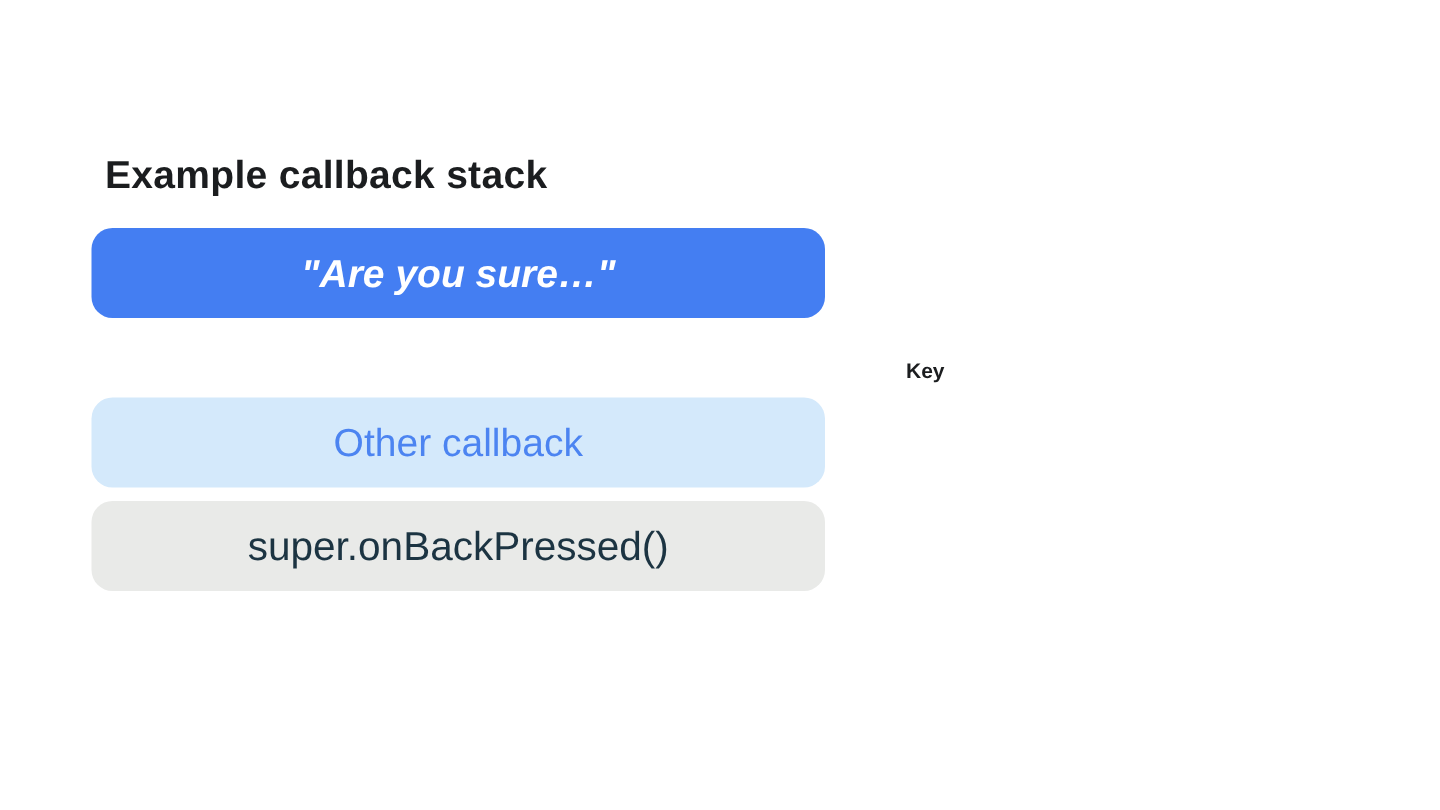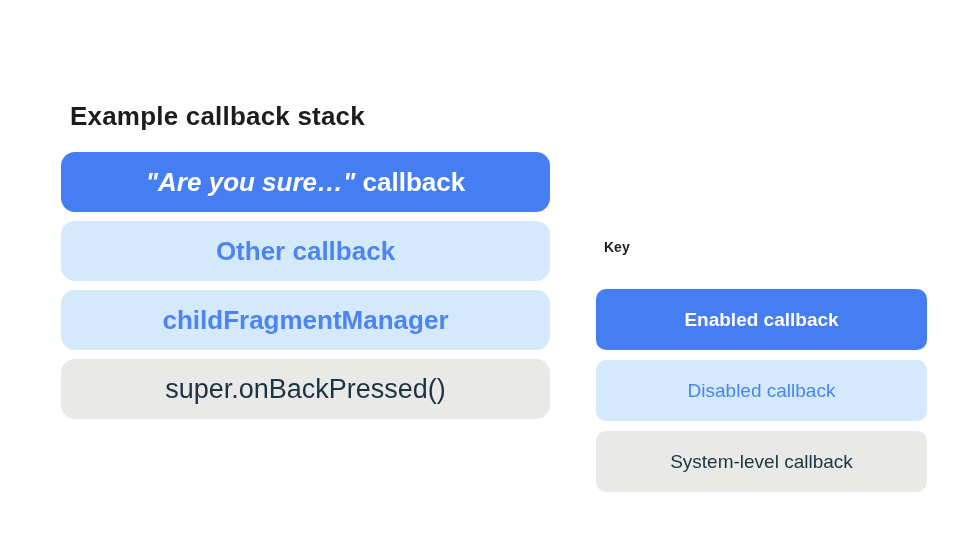--- a/index.html
+++ b/index.html
@@ -49,21 +49,22 @@
     white-space:pre;
   }
   .bar.enabled{
     background:var(--enabled-bg);
     color:var(--enabled-text);
     font-weight:700;
   }
   .bar.disabled{
     background:var(--disabled-bg);
     color:var(--disabled-text);
-    font-weight:700;
+    font-weight:400;
+    margin-top:44px;
   }
   .bar.system{
     background:var(--system-bg);
     color:var(--system-text);
     font-weight:400;
     font-size:27px;
     text-align:right;
   }
   .bar .italic{font-style:italic;}
 
@@ -107,27 +108,21 @@
   }
 </style>
 </head>
 <body>
 
 <div class="canvas">
 
   <div class="title">Example callback stack</div>
 
   <div class="stack">
-    <div class="bar enabled"><span class="italic">"Are you sure…"</span><span> callback</span></div>
+    <div class="bar enabled"><span class="italic">"Are you sure…"</span></div>
     <div class="bar disabled">Other callback</div>
-    <div class="bar disabled">childFragmentManager</div>
     <div class="bar system">super.onBackPressed()</div>
   </div>
 
   <div class="key-heading">Key</div>
 
-  <div class="key">
-    <div class="key-item enabled">Enabled callback</div>
-    <div class="key-item disabled">Disabled callback</div>
-    <div class="key-item system">System-level callback</div>
-  </div>
 
 </div>
 
 </body></html>

